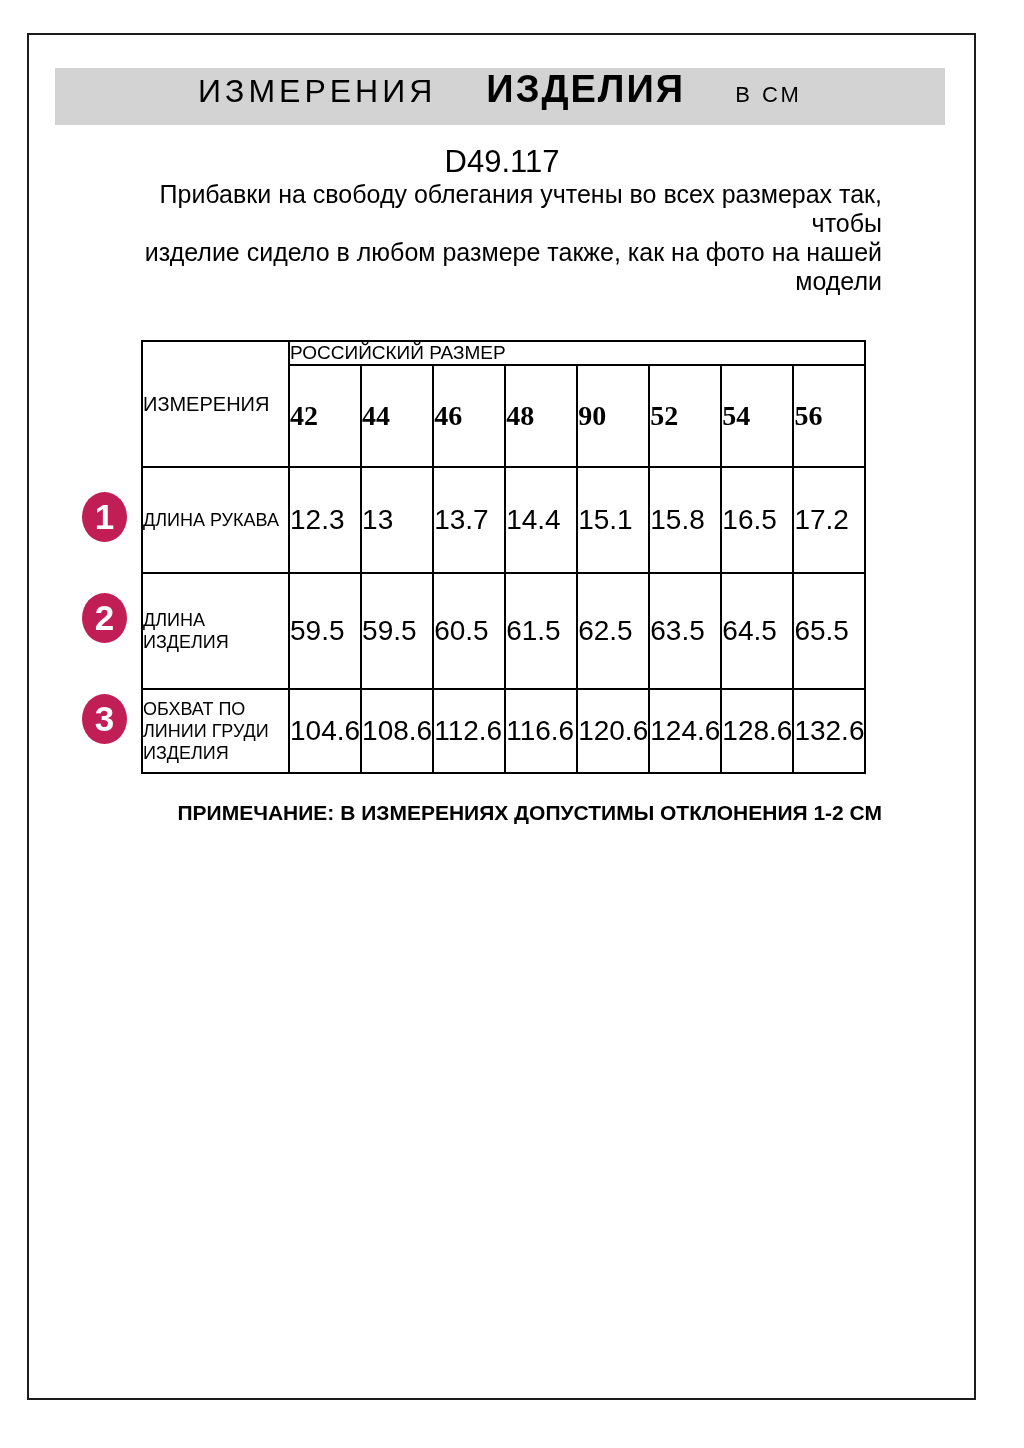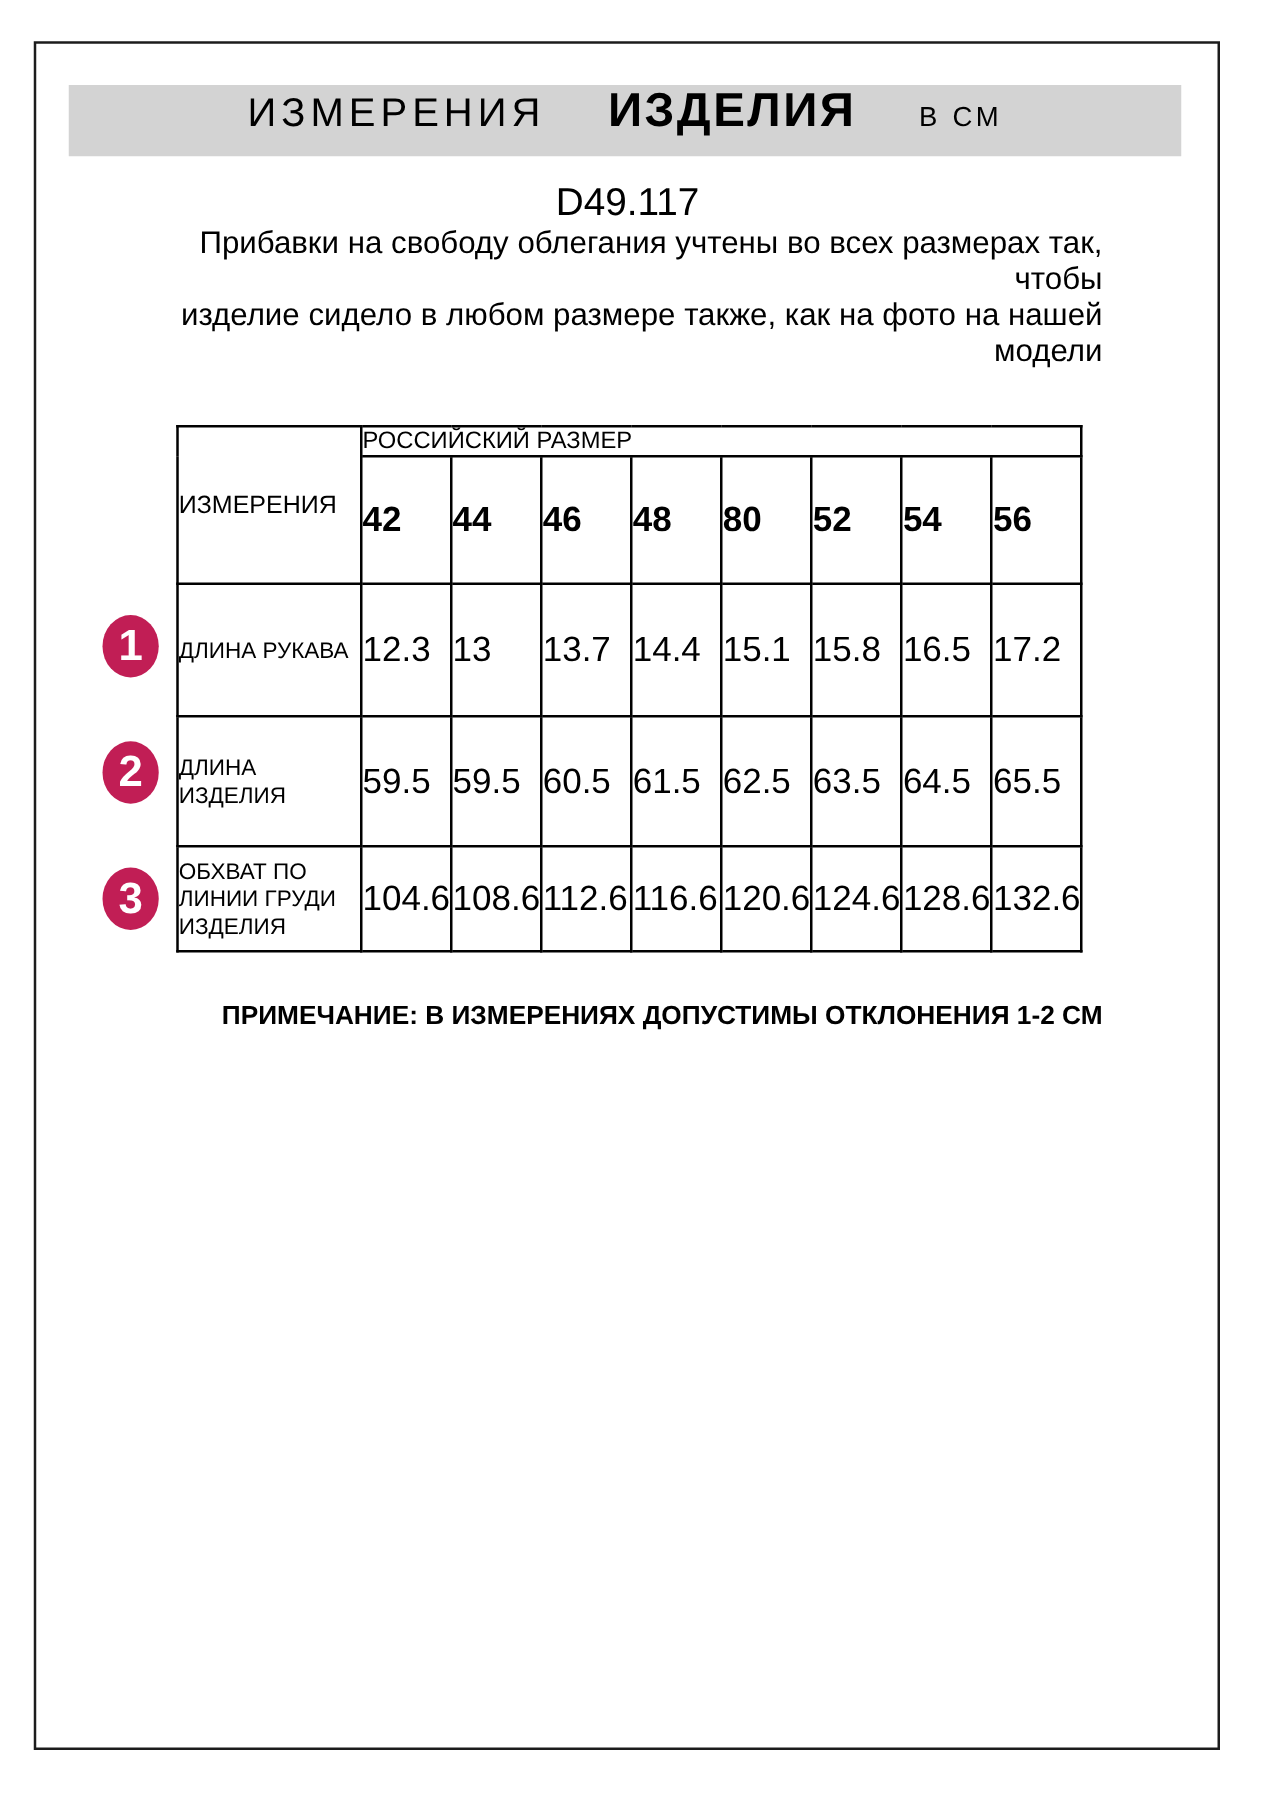--- a/index.html
+++ b/index.html
@@ -59,23 +59,23 @@
     border:2px solid var(--line,#000);
     vertical-align:middle;
     padding:0;
     overflow:hidden;
   }
   .col-label{width:147px;}
   .col-size{width:72px;}
   .cell-corner{font-size:20px;}
   .cell-sizehdr{font-size:19px;height:19px;}
   .row-sizes{height:102px;}
-  .cell-size{font-size:28px;font-weight:700;}
+  .cell-size{font-size:28px;font-weight:700;font-family:Liberation Serif, serif;}
   .row-1{height:106px;}
-  .row-2{height:104px;}
+  .row-2{height:116px;}
   .row-3{height:84px;}
   .cell-label{font-size:18px;line-height:22px;white-space:pre-line;}
   .cell-value{font-size:28px;}
   .marker{
     position:absolute;
     left:82px;
     width:45px;height:50px;
     border-radius:50%;
     background:var(--accent,#C11E55);
     color:#ffffff;
@@ -128,21 +128,21 @@
   <tbody>
     <tr>
       <td rowspan="2" class="cell-corner">ИЗМЕРЕНИЯ</td>
       <td colspan="8" class="cell-sizehdr">РОССИЙСКИЙ РАЗМЕР</td>
     </tr>
     <tr class="row-sizes">
       <td class="cell-size">42</td>
       <td class="cell-size">44</td>
       <td class="cell-size">46</td>
       <td class="cell-size">48</td>
-      <td class="cell-size">80</td>
+      <td class="cell-size">90</td>
       <td class="cell-size">52</td>
       <td class="cell-size">54</td>
       <td class="cell-size">56</td>
     </tr>
     <tr class="row-1">
       <td class="cell-label">ДЛИНА РУКАВА</td>
       <td class="cell-value">12.3</td>
       <td class="cell-value">13</td>
       <td class="cell-value">13.7</td>
       <td class="cell-value">14.4</td>

